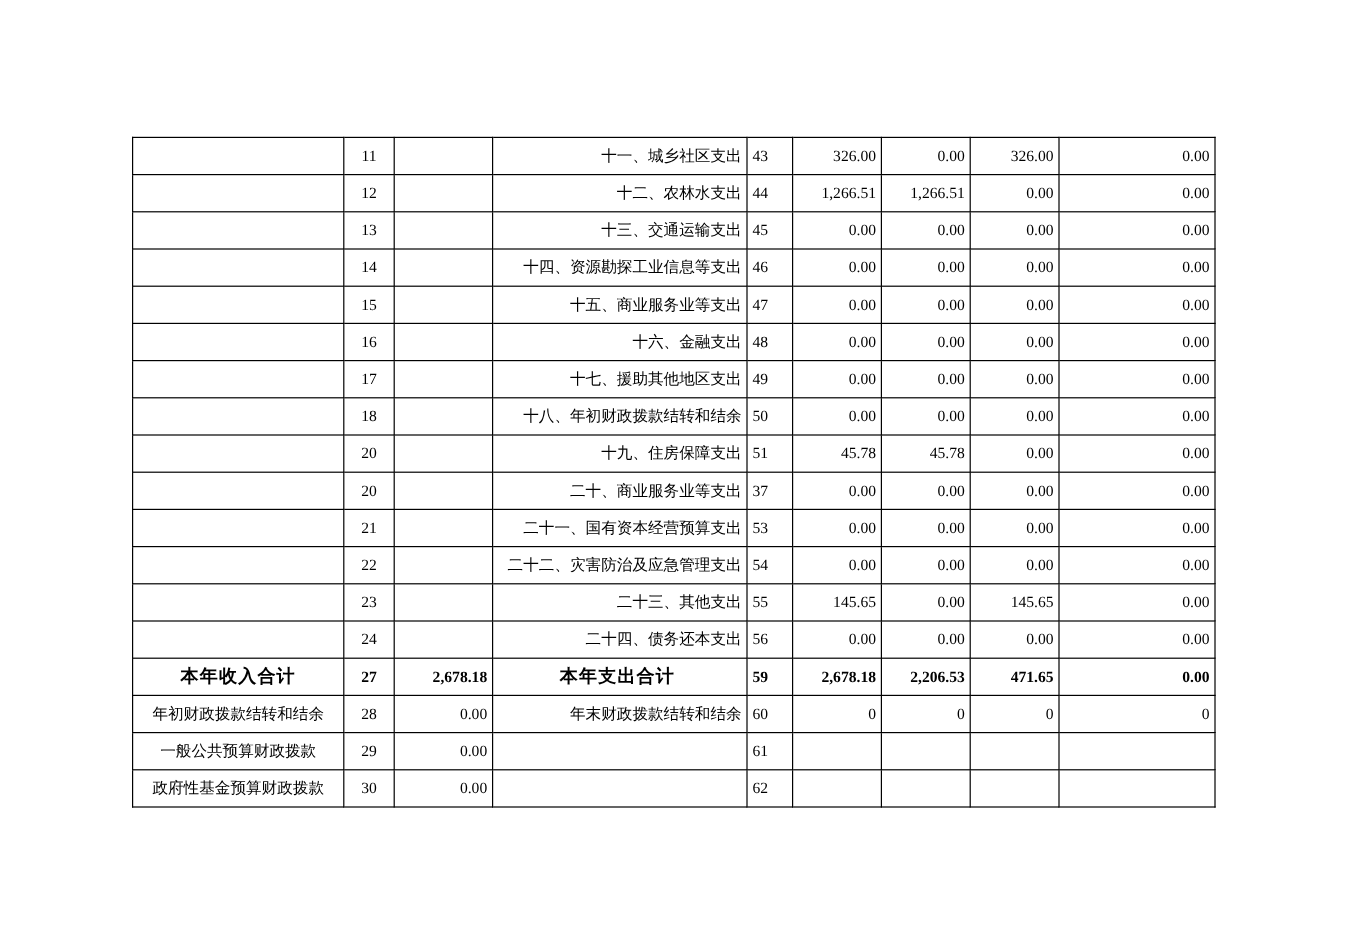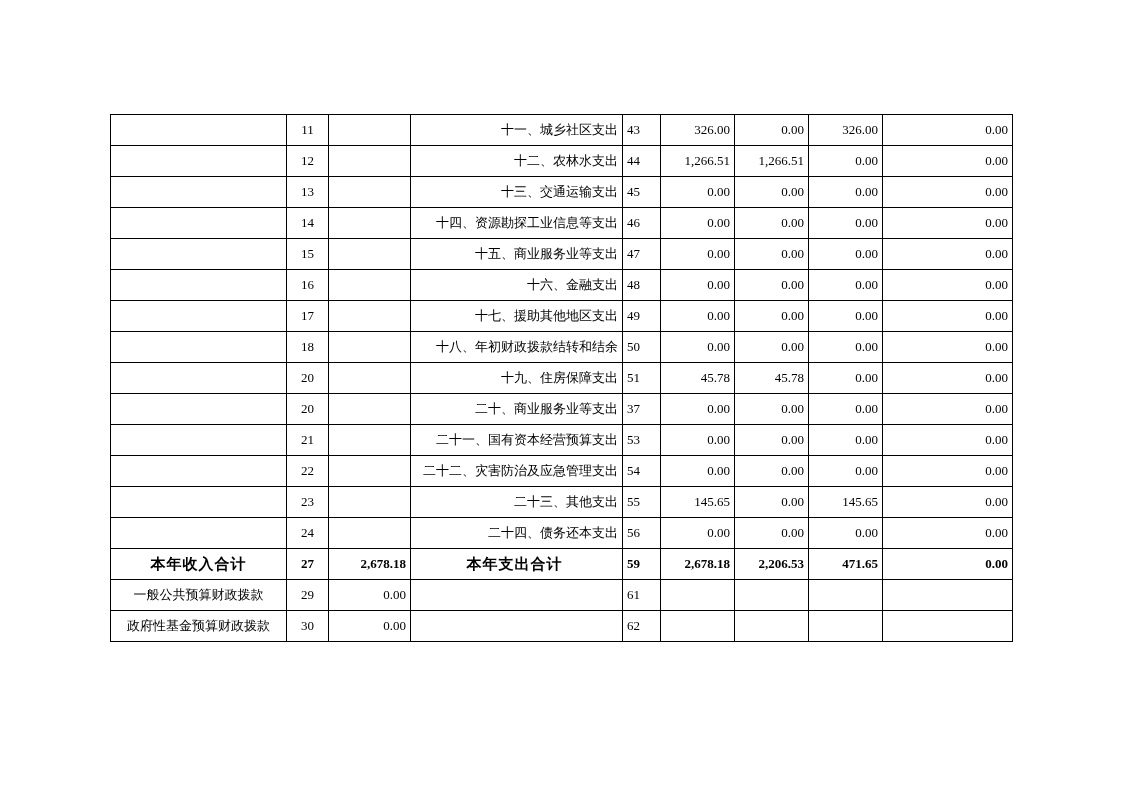--- a/index.html
+++ b/index.html
@@ -234,20 +234,31 @@
         <td class="c-num1">27</td>
         <td class="c-val1 num-font">2,678.18</td>
         <td class="c-lbl2">本年支出合计</td>
         <td class="c-num2">59</td>
         <td class="c-v1 num-font">2,678.18</td>
         <td class="c-v2 num-font">2,206.53</td>
         <td class="c-v3 num-font">471.65</td>
         <td class="c-v4 num-font">0.00</td>
       </tr>
       <tr class="row">
+        <td class="c-lbl">年初财政拨款结转和结余</td>
+        <td class="c-num1">28</td>
+        <td class="c-val1 num-font">0.00</td>
+        <td class="c-lbl2">年末财政拨款结转和结余</td>
+        <td class="c-num2">60</td>
+        <td class="c-v1 num-font">0</td>
+        <td class="c-v2 num-font">0</td>
+        <td class="c-v3 num-font">0</td>
+        <td class="c-v4 num-font">0</td>
+      </tr>
+      <tr class="row">
         <td class="c-lbl">一般公共预算财政拨款</td>
         <td class="c-num1">29</td>
         <td class="c-val1 num-font">0.00</td>
         <td class="c-lbl2"></td>
         <td class="c-num2">61</td>
         <td class="c-v1 num-font blank"></td>
         <td class="c-v2 num-font blank"></td>
         <td class="c-v3 num-font blank"></td>
         <td class="c-v4 num-font blank"></td>
       </tr>

